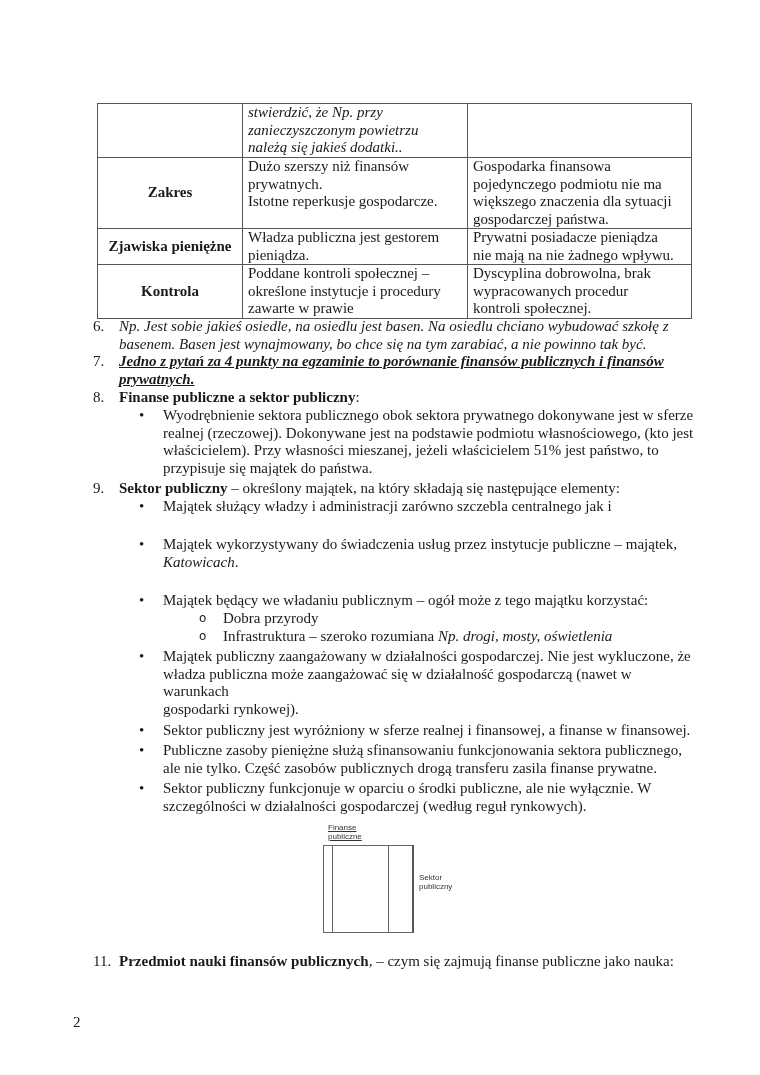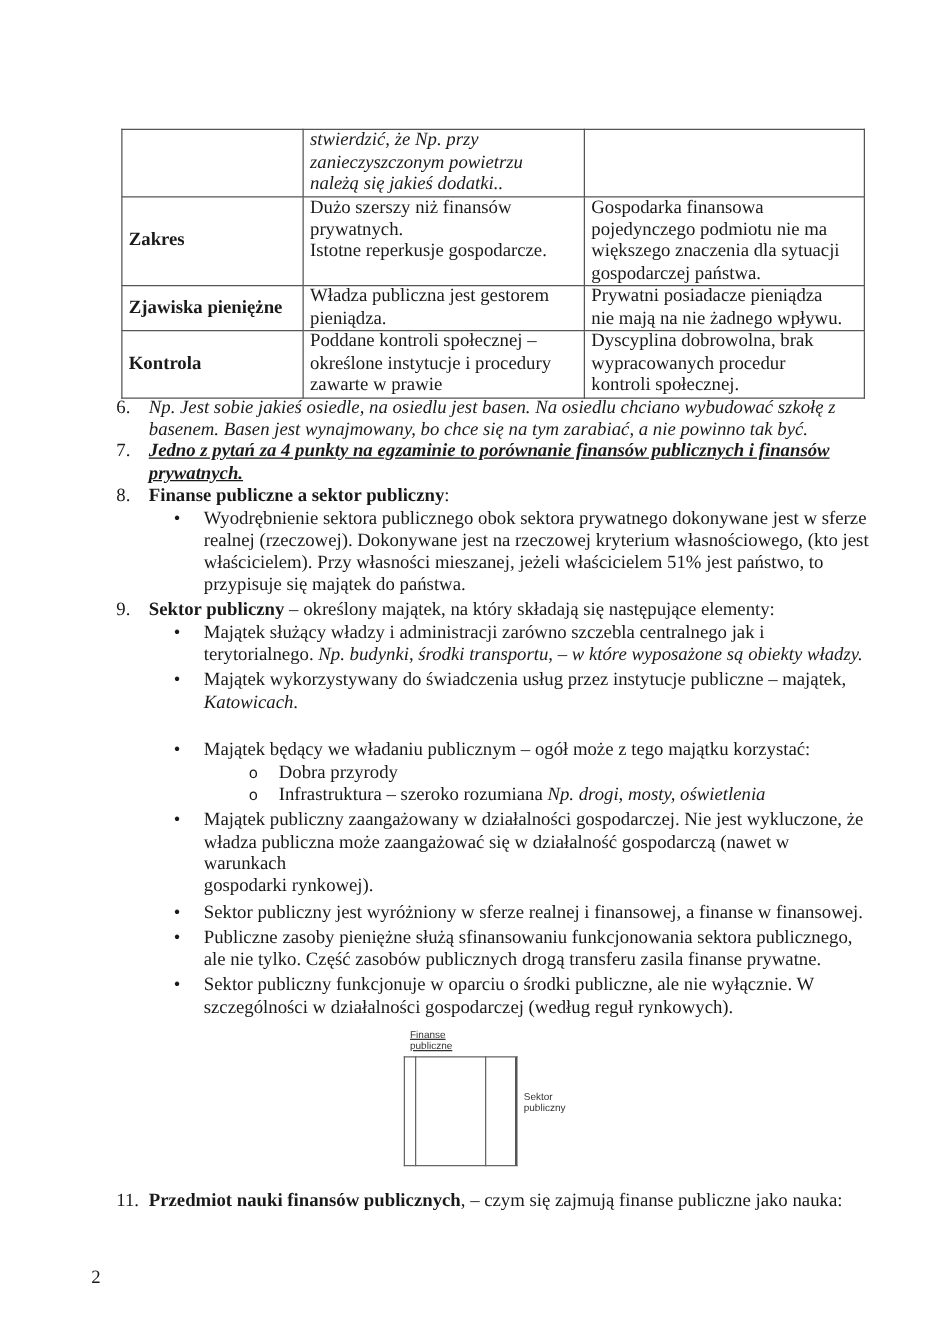--- a/index.html
+++ b/index.html
@@ -11,21 +11,21 @@
     .page { position: absolute; left: 15px; top: 0; width: 760px; height: 1075px; }
 
     
     table.cmp {
       position: absolute; left: 82px; top: 103px; width: 595px;
       border-collapse: collapse; font-size: 15px; line-height: 17.5px;
     }
     table.cmp td {
       border: 1px solid #555; vertical-align: top; padding: 0 5px;
     }
-    table.cmp td.c0 { width: 134px; vertical-align: middle; font-weight: bold; }
+    table.cmp td.c0 { width: 134px; text-align: center; vertical-align: middle; font-weight: bold; }
     table.cmp td.c1 { width: 214px; }
     table.cmp td.c2 { width: 213px; }
     table.cmp tr.r0 td { height: 53px; }
     table.cmp tr.r1 td { height: 70px; }
     table.cmp tr.r2 td { height: 35px; }
     table.cmp tr.r3 td { height: 51px; }
     .it { font-style: italic; }
     .line { display: block; }
 
     
@@ -124,35 +124,34 @@
   </div>
 
   <div class="item" style="top:389px;">
     <span class="num">8.</span>
     <div class="body"><span class="b">Finanse publiczne a sektor publiczny</span><span>:</span></div>
   </div>
   <div class="bullet" style="top:407px;">
     <span class="dot">•</span>
     <div class="body">
       <span class="line">Wyodrębnienie sektora publicznego obok sektora prywatnego dokonywane jest w sferze</span>
-      <span class="line">realnej (rzeczowej). Dokonywane jest na rzeczowej kryterium własnościowego, (kto jest</span>
+      <span class="line">realnej (rzeczowej). Dokonywane jest na podstawie podmiotu własnościowego, (kto jest</span>
       <span class="line">właścicielem). Przy własności mieszanej, jeżeli właścicielem 51% jest państwo, to</span>
       <span class="line">przypisuje się majątek do państwa.</span>
     </div>
   </div>
 
   <div class="item" style="top:480px;">
     <span class="num">9.</span>
     <div class="body"><span class="b">Sektor publiczny</span><span> – określony majątek, na który składają się następujące elementy:</span></div>
   </div>
   <div class="bullet" style="top:498px;">
     <span class="dot">•</span>
     <div class="body">
       <span class="line">Majątek służący władzy i administracji zarówno szczebla centralnego jak i</span>
-      <span class="line"><span>terytorialnego. </span><span class="it">Np. budynki, środki transportu, – w które wyposażone są obiekty władzy.</span></span>
     </div>
   </div>
   <div class="bullet" style="top:536px;">
     <span class="dot">•</span>
     <div class="body">
       <span class="line">Majątek wykorzystywany do świadczenia usług przez instytucje publiczne – majątek,</span>
       <span class="line"><span class="it">Katowicach</span><span>.</span></span>
     </div>
   </div>
   <div class="bullet" style="top:592px;">

